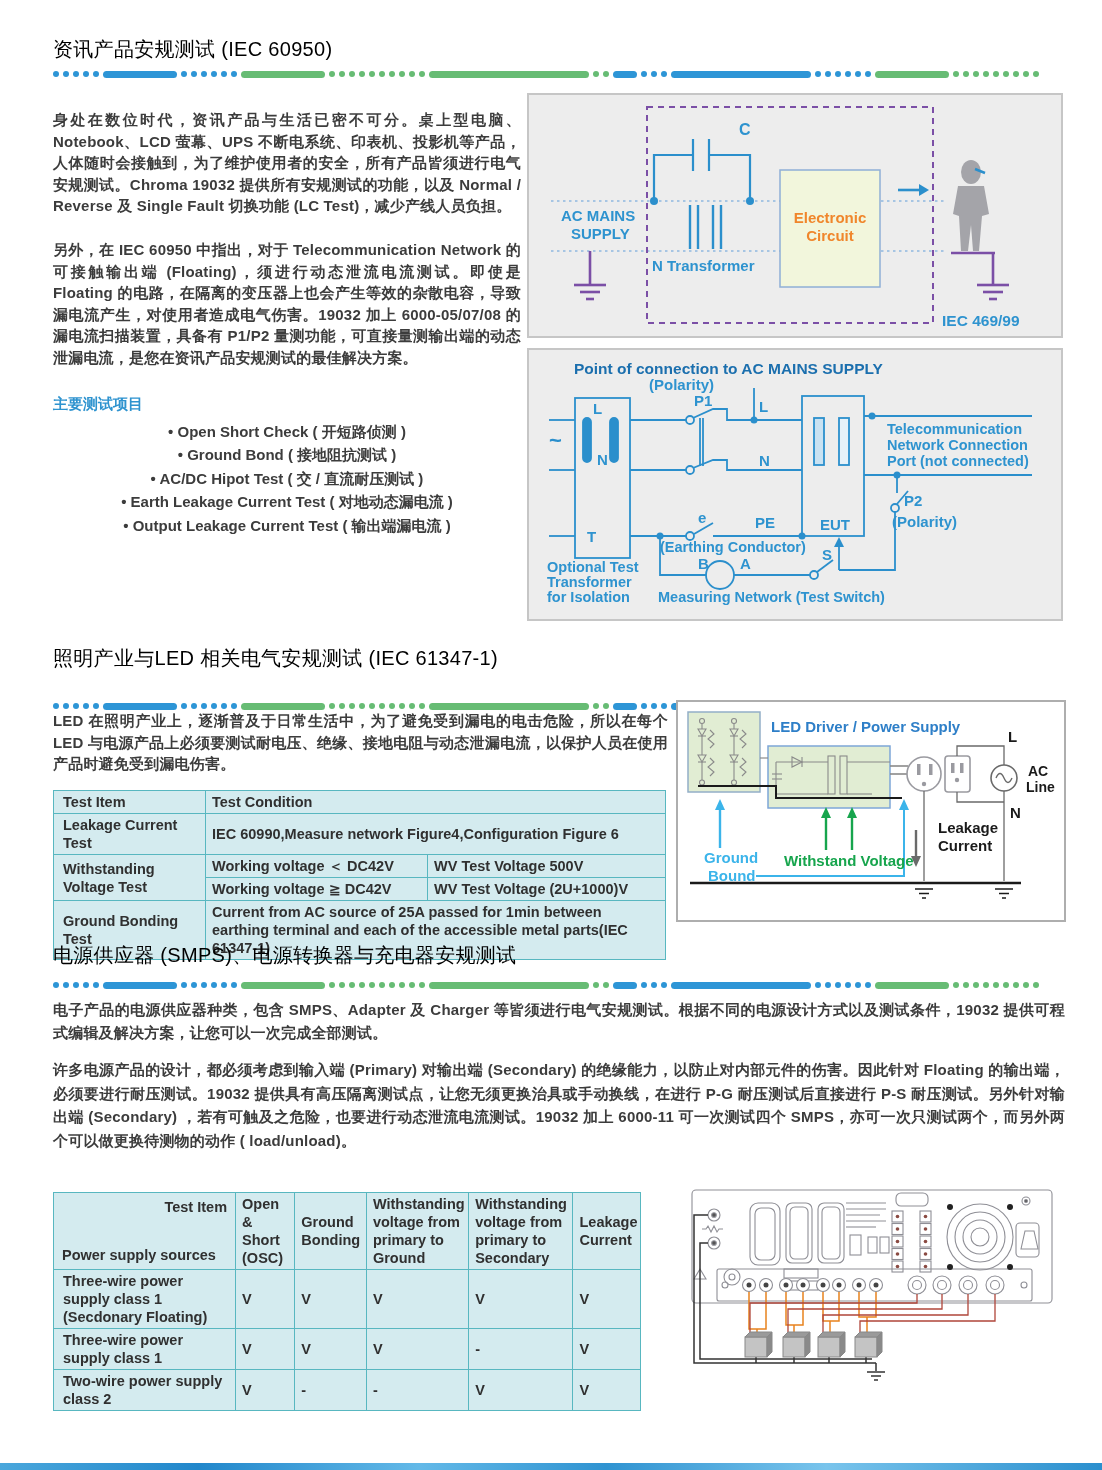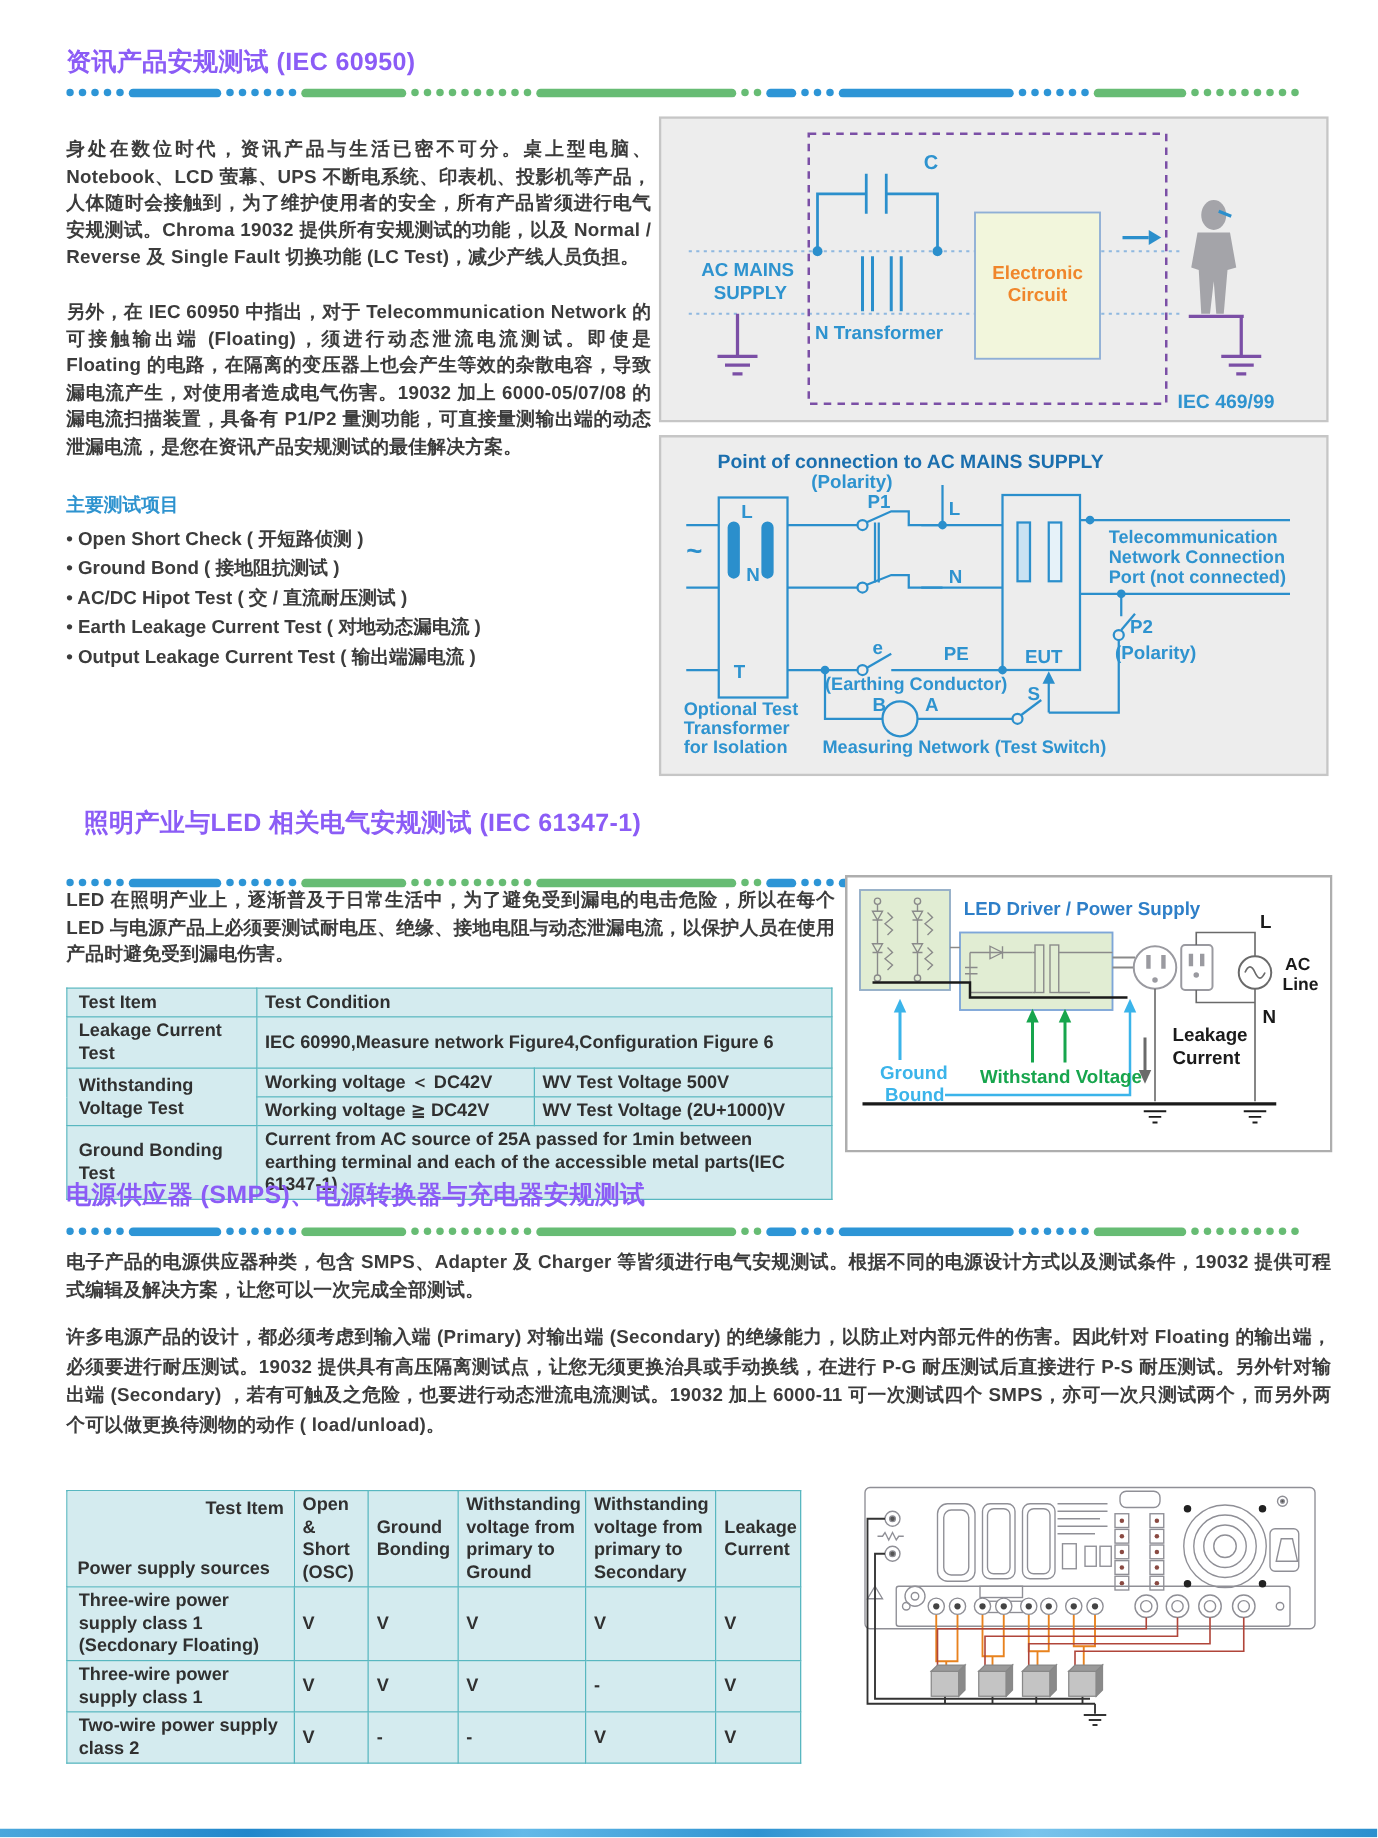--- a/index.html
+++ b/index.html
@@ -1,28 +1,28 @@
 <!DOCTYPE html>
 <html><head>
 <meta charset="utf-8">
 <style>
   html,body{margin:0;padding:0;background:#fff;}
   body{font-family:"Liberation Sans","DejaVu Sans",sans-serif;color:#3c3c3c;}
   .page{position:relative;width:1102px;height:1470px;background:#fff;overflow:hidden;margin:0 auto;}
   .abs{position:absolute;}
-  .h1{font-size:20px;font-weight:700;color:#8b5cf6;letter-spacing:0.3px;}
+  .h1{font-size:20px;font-weight:400;color:#000000;letter-spacing:0.3px;}
   .sep{display:flex;align-items:center;height:8px;overflow:hidden;}
   .sdot{width:6px;height:6px;border-radius:50%;margin-right:4px;flex:0 0 auto;}
   .sdash{height:7px;border-radius:4px;margin-right:4px;flex:0 0 auto;}
   .sdot.b,.sdash.b{background:#2d95d6;}
   .sdot.g,.sdash.g{background:#67bc74;}
   .body-text{font-size:15px;line-height:21.6px;font-weight:600;color:#3c3c3c;text-align:justify;letter-spacing:0.2px;}
   .para{margin:0 0 22px 0;}
   .list-title{font-size:15px;font-weight:600;color:#2e93cf;margin:26px 0 6px 0;}
-  ul.bullets{list-style:none;margin:0;padding:0;}
+  ul.bullets{list-style:none;margin:0;padding:0;text-align:center;}
   ul.bullets li{font-size:15px;line-height:23.5px;font-weight:600;color:#3c3c3c;}
   ul.bullets li::before{content:"• ";}
   svg text{font-family:"Liberation Sans","DejaVu Sans",sans-serif;}
   
   table.t{border-collapse:collapse;table-layout:fixed;}
   table.t td{border:1.6px solid #58b7c0;background:#d4ebef;font-size:14.5px;font-weight:600;color:#303030;padding:2px 6px;line-height:18px;}
   table.t td.left{text-align:left;padding-left:9px;}
   table.t td.ctr{}
   
   td.diag-cell{position:relative;height:74px;padding:0 !important;
@@ -236,21 +236,21 @@
       <text x="360" y="102">Network Connection</text>
       <text x="360" y="118">Port (not connected)</text>
       <text x="133" y="204">(Earthing Conductor)</text>
       <text x="20" y="224">Optional Test</text>
       <text x="20" y="239">Transformer</text>
       <text x="20" y="254">for Isolation</text>
       <text x="131" y="254">Measuring Network  (Test Switch)</text>
     </g>
   </svg>
 
-  <div class="abs h1" style="left:67px;top:645px;">照明产业与LED 相关电气安规测试  (IEC 61347-1)</div>
+  <div class="abs h1" style="left:53px;top:645px;">照明产业与LED 相关电气安规测试  (IEC 61347-1)</div>
   <div class="abs sep" style="left:53px;top:702px;width:1010px;">
       <span class="sdot b"></span>
       <span class="sdot b"></span>
       <span class="sdot b"></span>
       <span class="sdot b"></span>
       <span class="sdot b"></span>
       <span class="sdash b" style="width: 74px;"></span>
       <span class="sdot b"></span>
       <span class="sdot b"></span>
       <span class="sdot b"></span>

